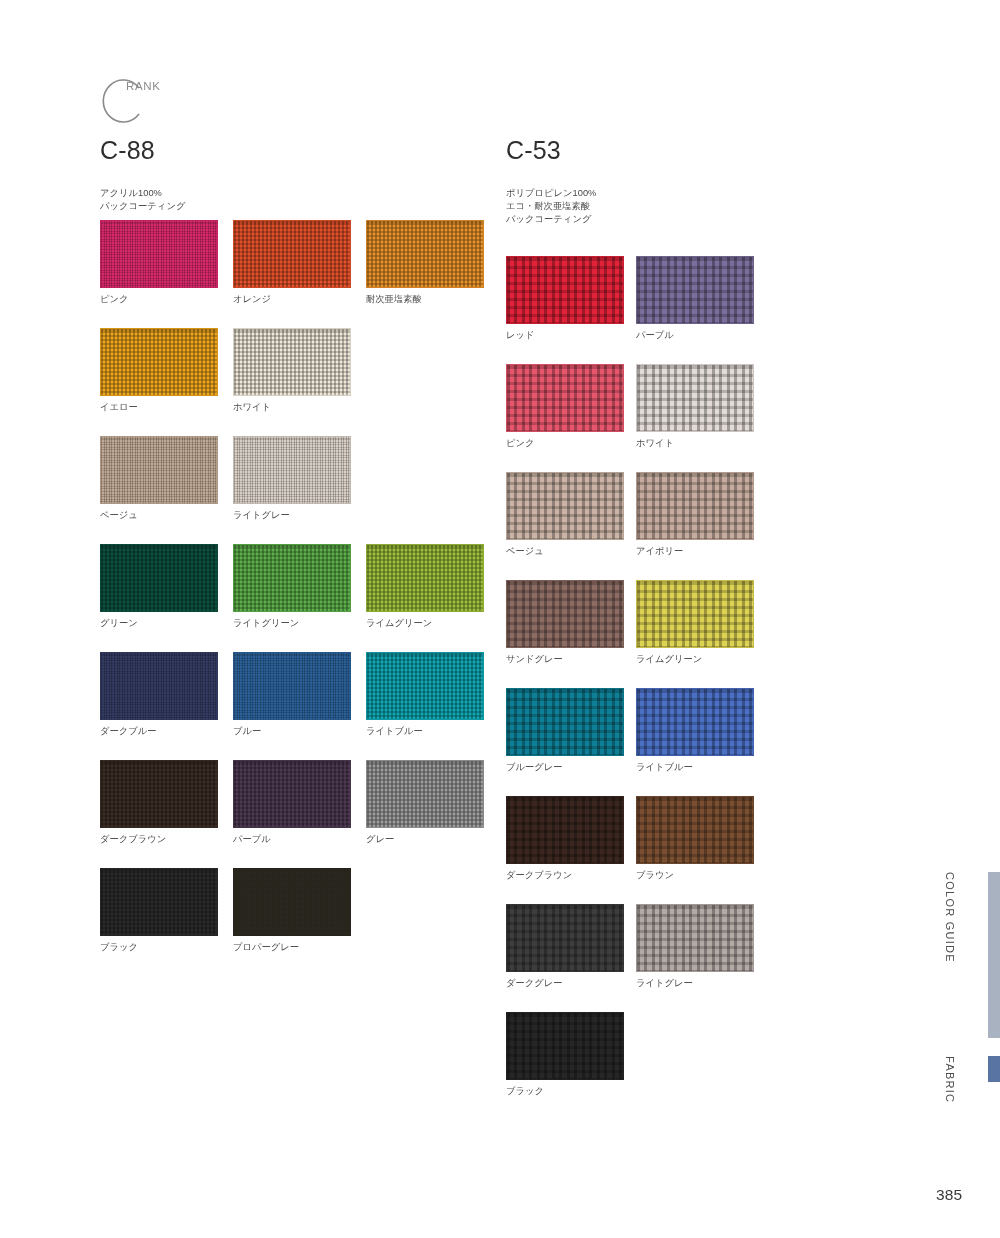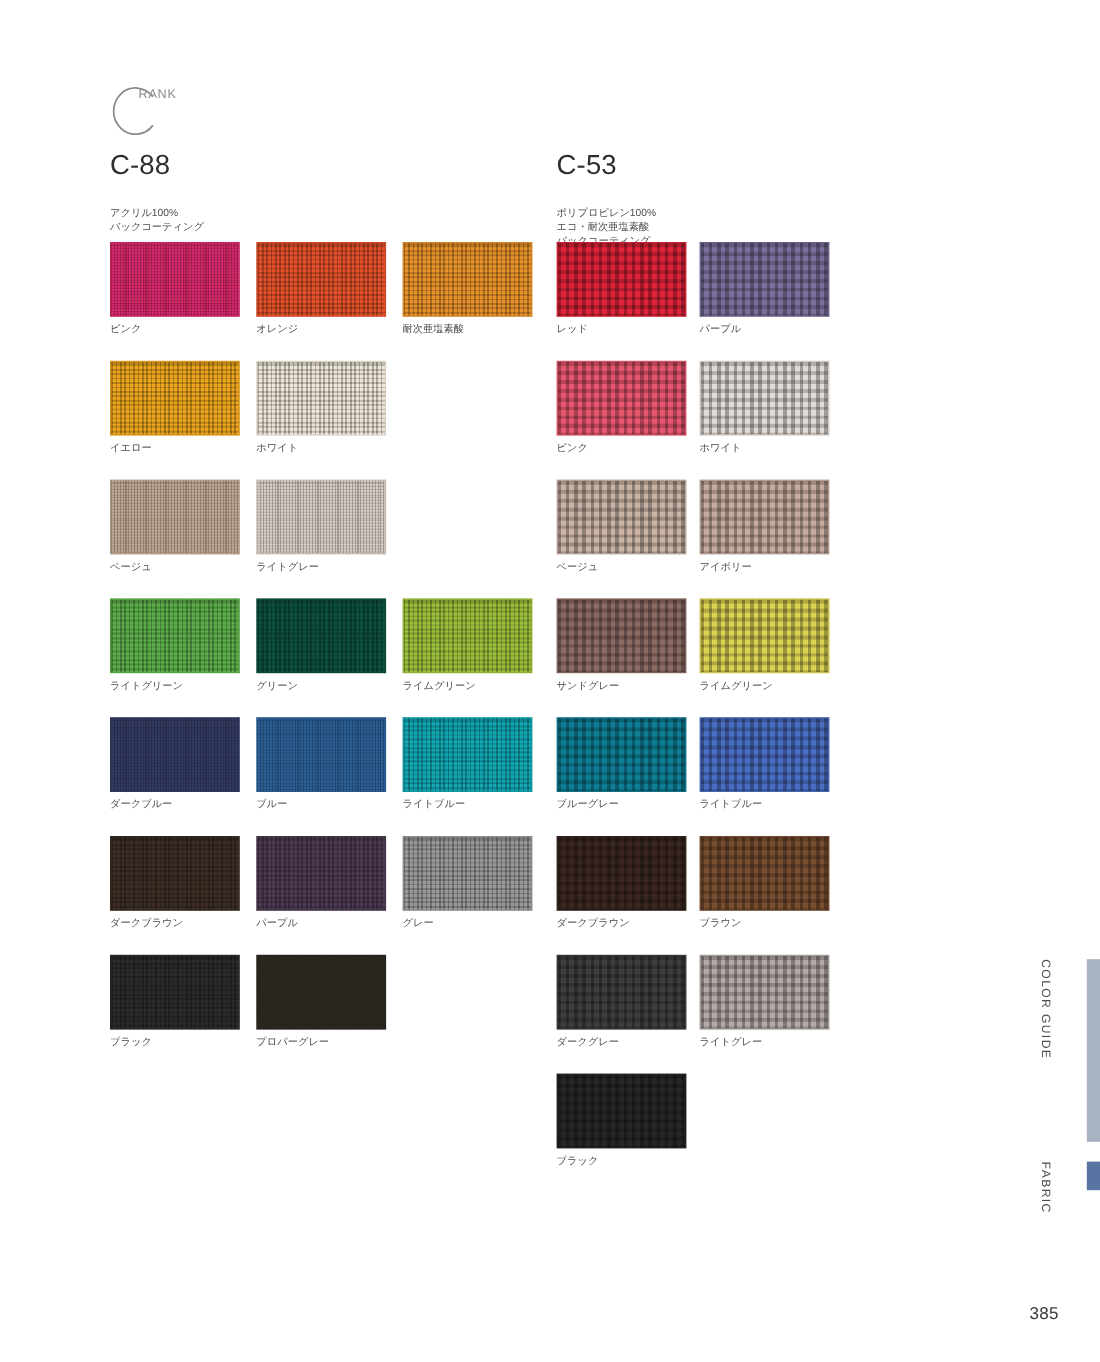--- a/index.html
+++ b/index.html
@@ -33,21 +33,21 @@
   }
   .group-specs { font-size: 9.3px; line-height: 1.42; color: #4a4a4a; margin-top: 24px; }
   .group-specs div { white-space: nowrap; }
 
   
   .grid { position: absolute; }
   #grid-left  { left: 100px; top: 220px; }
   #grid-right { left: 506px; top: 220px; }
   .grid-row { display: flex; height: 108px; }
   .cell { width: 133px; }
-  #grid-right .cell { width: 130px; }
+  #grid-right .cell { width: 130px; margin-top: 36px; }
   .cell.empty { visibility: hidden; }
   .swatch {
     width: 118px; height: 68px;
     border: 0.5px solid rgba(0,0,0,0.10);
     position: relative; overflow: hidden;
   }
   .swatch::after {
     content: ""; position: absolute; inset: 0;
     background-image: var(--tex);
     background-size: var(--texsize);
@@ -135,28 +135,28 @@
         <div class="swatch" style="background: rgb(192, 169, 148); --tex: repeating-linear-gradient(90deg, rgba(0,0,0,.40) 0 1px, rgba(255,255,255,.16) 1px 2.6px),repeating-linear-gradient(0deg, rgba(0,0,0,.34) 0 1px, rgba(255,255,255,.14) 1px 2.6px); --texsize: auto; --texop: 0.55;"></div>
         <div class="swatch-label">ベージュ</div>
       </div>
       <div class="cell">
         <div class="swatch" style="background: rgb(216, 207, 198); --tex: repeating-linear-gradient(90deg, rgba(0,0,0,.40) 0 1px, rgba(255,255,255,.16) 1px 2.6px),repeating-linear-gradient(0deg, rgba(0,0,0,.34) 0 1px, rgba(255,255,255,.14) 1px 2.6px); --texsize: auto; --texop: 0.55;"></div>
         <div class="swatch-label">ライトグレー</div>
       </div>
     </div>
     <div class="grid-row">
       <div class="cell">
+        <div class="swatch" style="background: rgb(12, 81, 64); --tex: repeating-linear-gradient(90deg, rgba(0,0,0,.42) 0 1.6px, rgba(255,255,255,.20) 1.6px 4px),repeating-linear-gradient(0deg, rgba(0,0,0,.40) 0 1.6px, rgba(255,255,255,.18) 1.6px 4px); --texsize: auto; --texop: 0.62;"></div>
+        <div class="swatch-label">グリーン</div>
+      </div>
+      <div class="cell">
         <div class="swatch" style="background: rgb(92, 175, 74); --tex: repeating-linear-gradient(90deg, rgba(0,0,0,.42) 0 1.6px, rgba(255,255,255,.20) 1.6px 4px),repeating-linear-gradient(0deg, rgba(0,0,0,.40) 0 1.6px, rgba(255,255,255,.18) 1.6px 4px); --texsize: auto; --texop: 0.62;"></div>
         <div class="swatch-label">ライトグリーン</div>
       </div>
       <div class="cell">
-        <div class="swatch" style="background: rgb(12, 81, 64); --tex: repeating-linear-gradient(90deg, rgba(0,0,0,.42) 0 1.6px, rgba(255,255,255,.20) 1.6px 4px),repeating-linear-gradient(0deg, rgba(0,0,0,.40) 0 1.6px, rgba(255,255,255,.18) 1.6px 4px); --texsize: auto; --texop: 0.62;"></div>
-        <div class="swatch-label">グリーン</div>
-      </div>
-      <div class="cell">
         <div class="swatch" style="background: rgb(156, 192, 58); --tex: repeating-linear-gradient(90deg, rgba(0,0,0,.42) 0 1.6px, rgba(255,255,255,.20) 1.6px 4px),repeating-linear-gradient(0deg, rgba(0,0,0,.40) 0 1.6px, rgba(255,255,255,.18) 1.6px 4px); --texsize: auto; --texop: 0.62;"></div>
         <div class="swatch-label">ライムグリーン</div>
       </div>
     </div>
     <div class="grid-row">
       <div class="cell">
         <div class="swatch" style="background: rgb(52, 59, 99); --tex: repeating-linear-gradient(90deg, rgba(0,0,0,.40) 0 1px, rgba(255,255,255,.16) 1px 2.6px),repeating-linear-gradient(0deg, rgba(0,0,0,.34) 0 1px, rgba(255,255,255,.14) 1px 2.6px); --texsize: auto; --texop: 0.55;"></div>
         <div class="swatch-label">ダークブルー</div>
       </div>
       <div class="cell">

